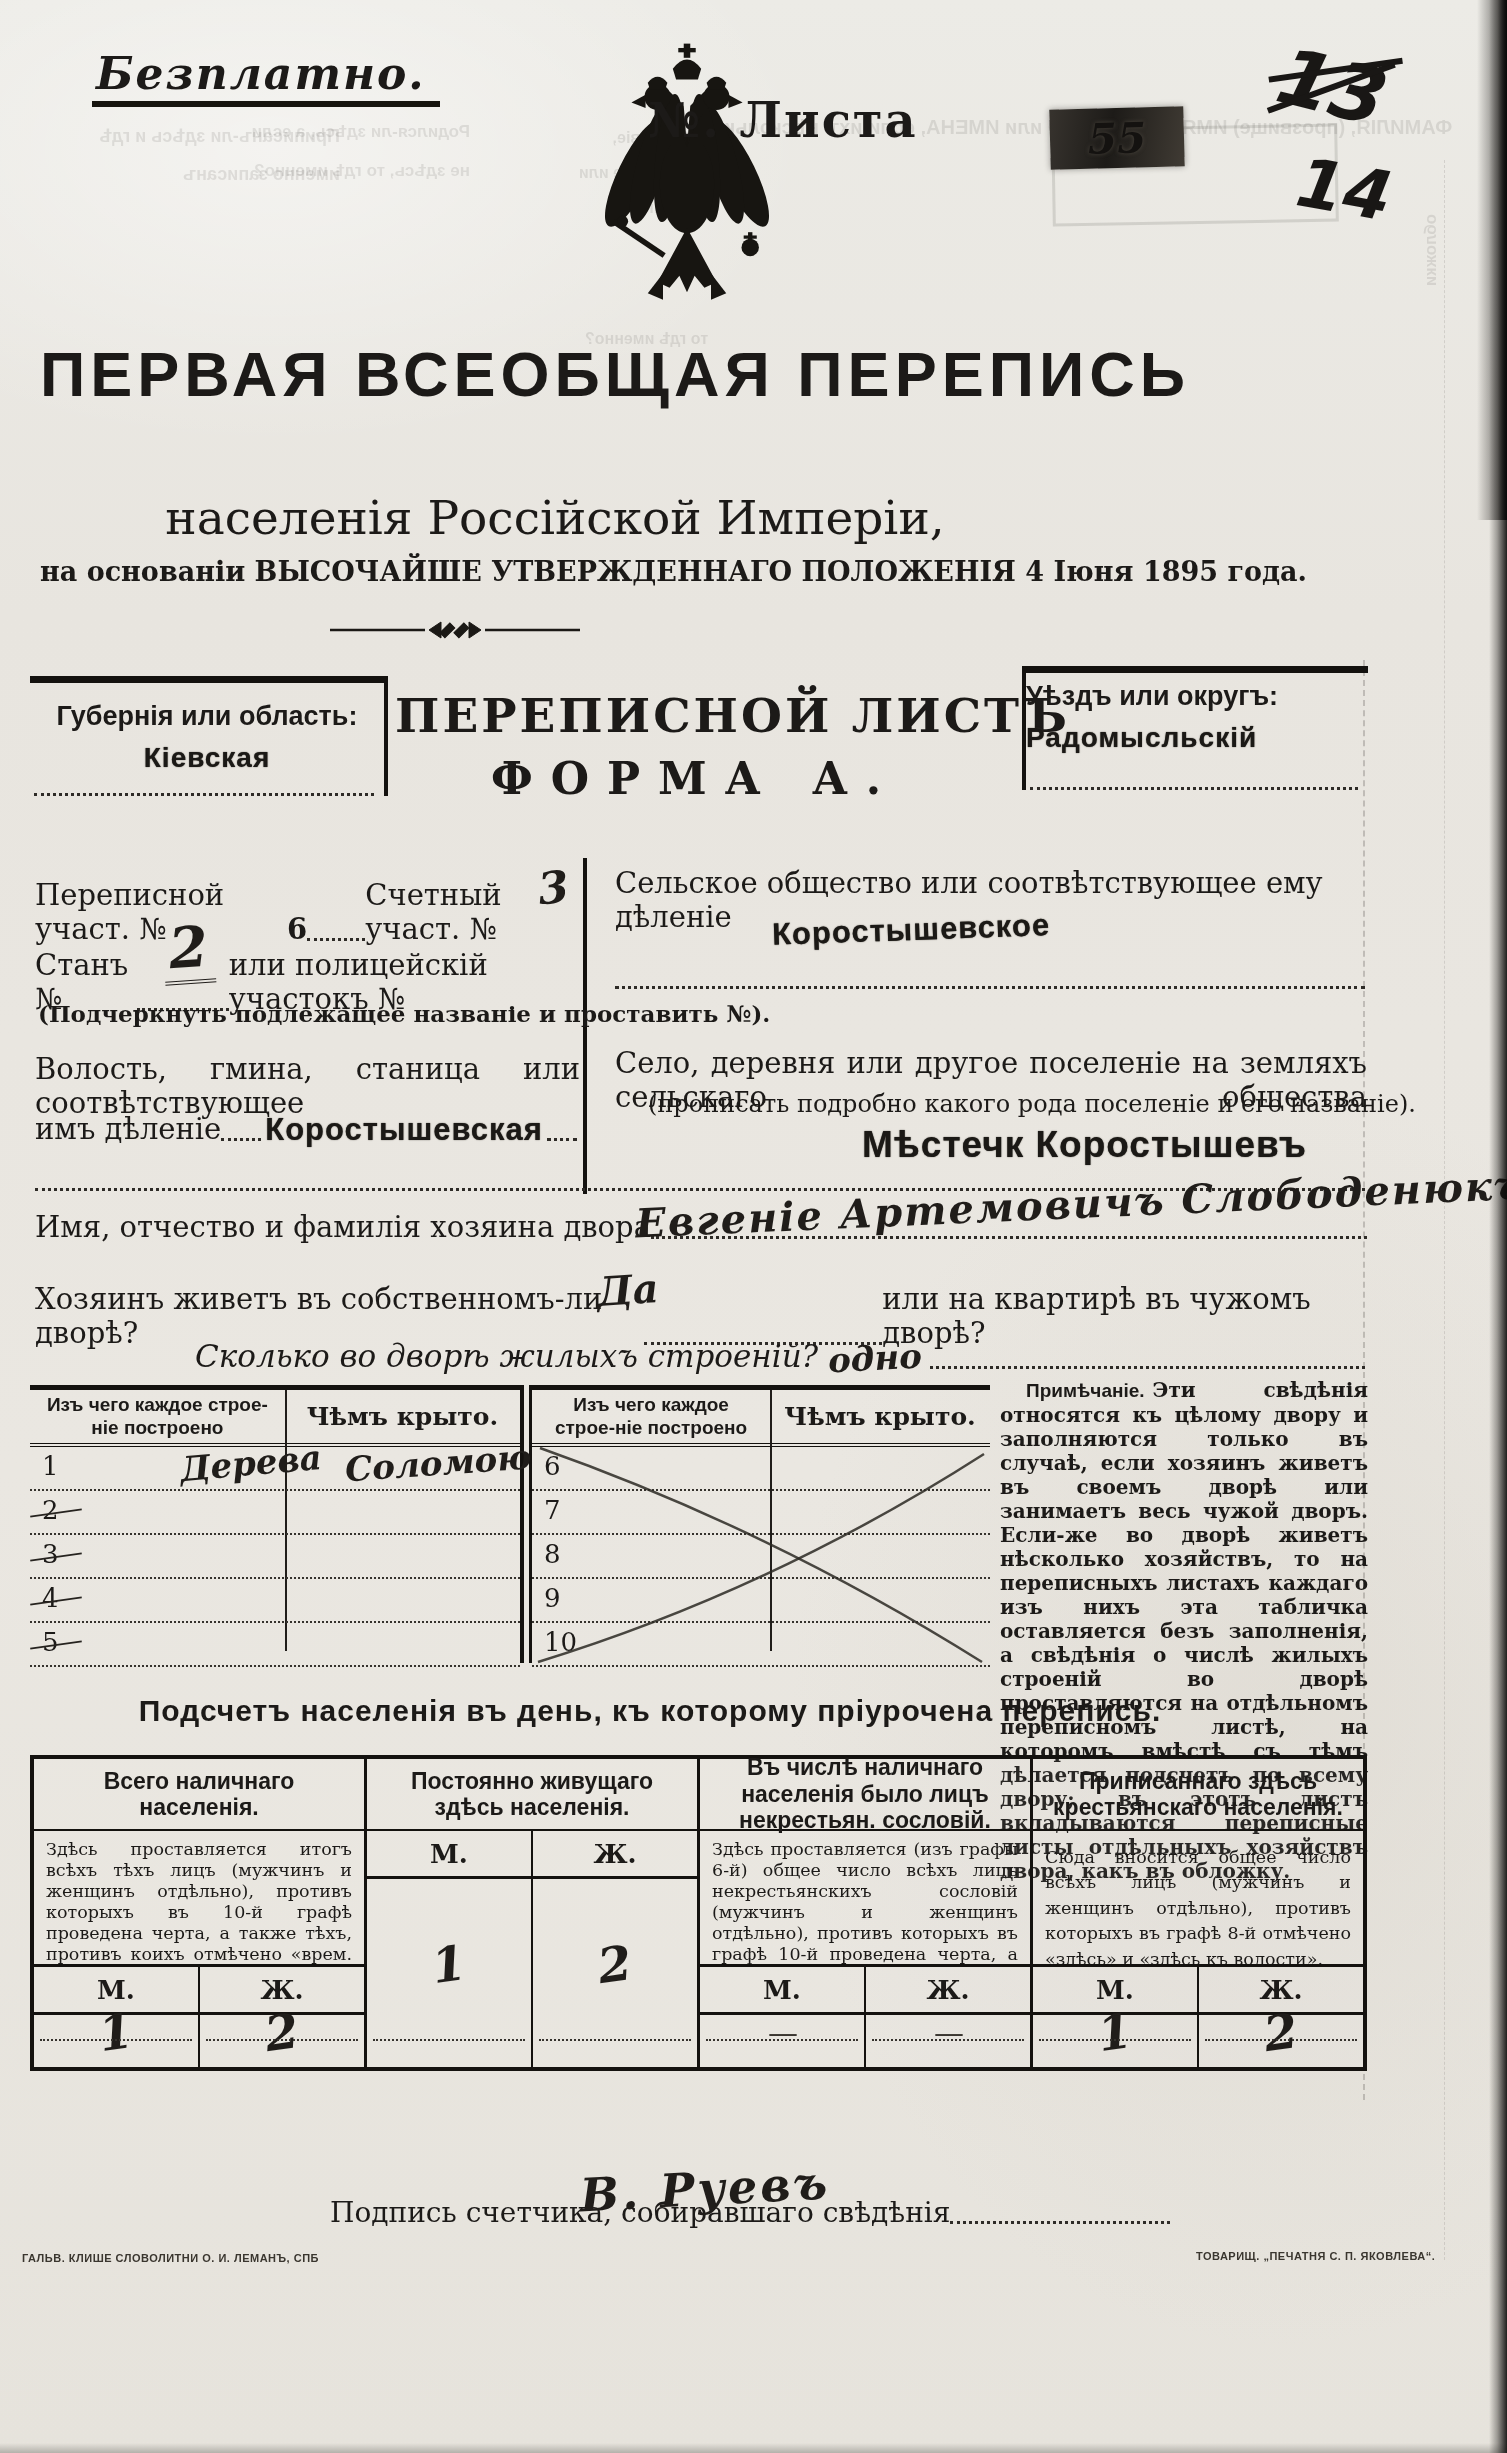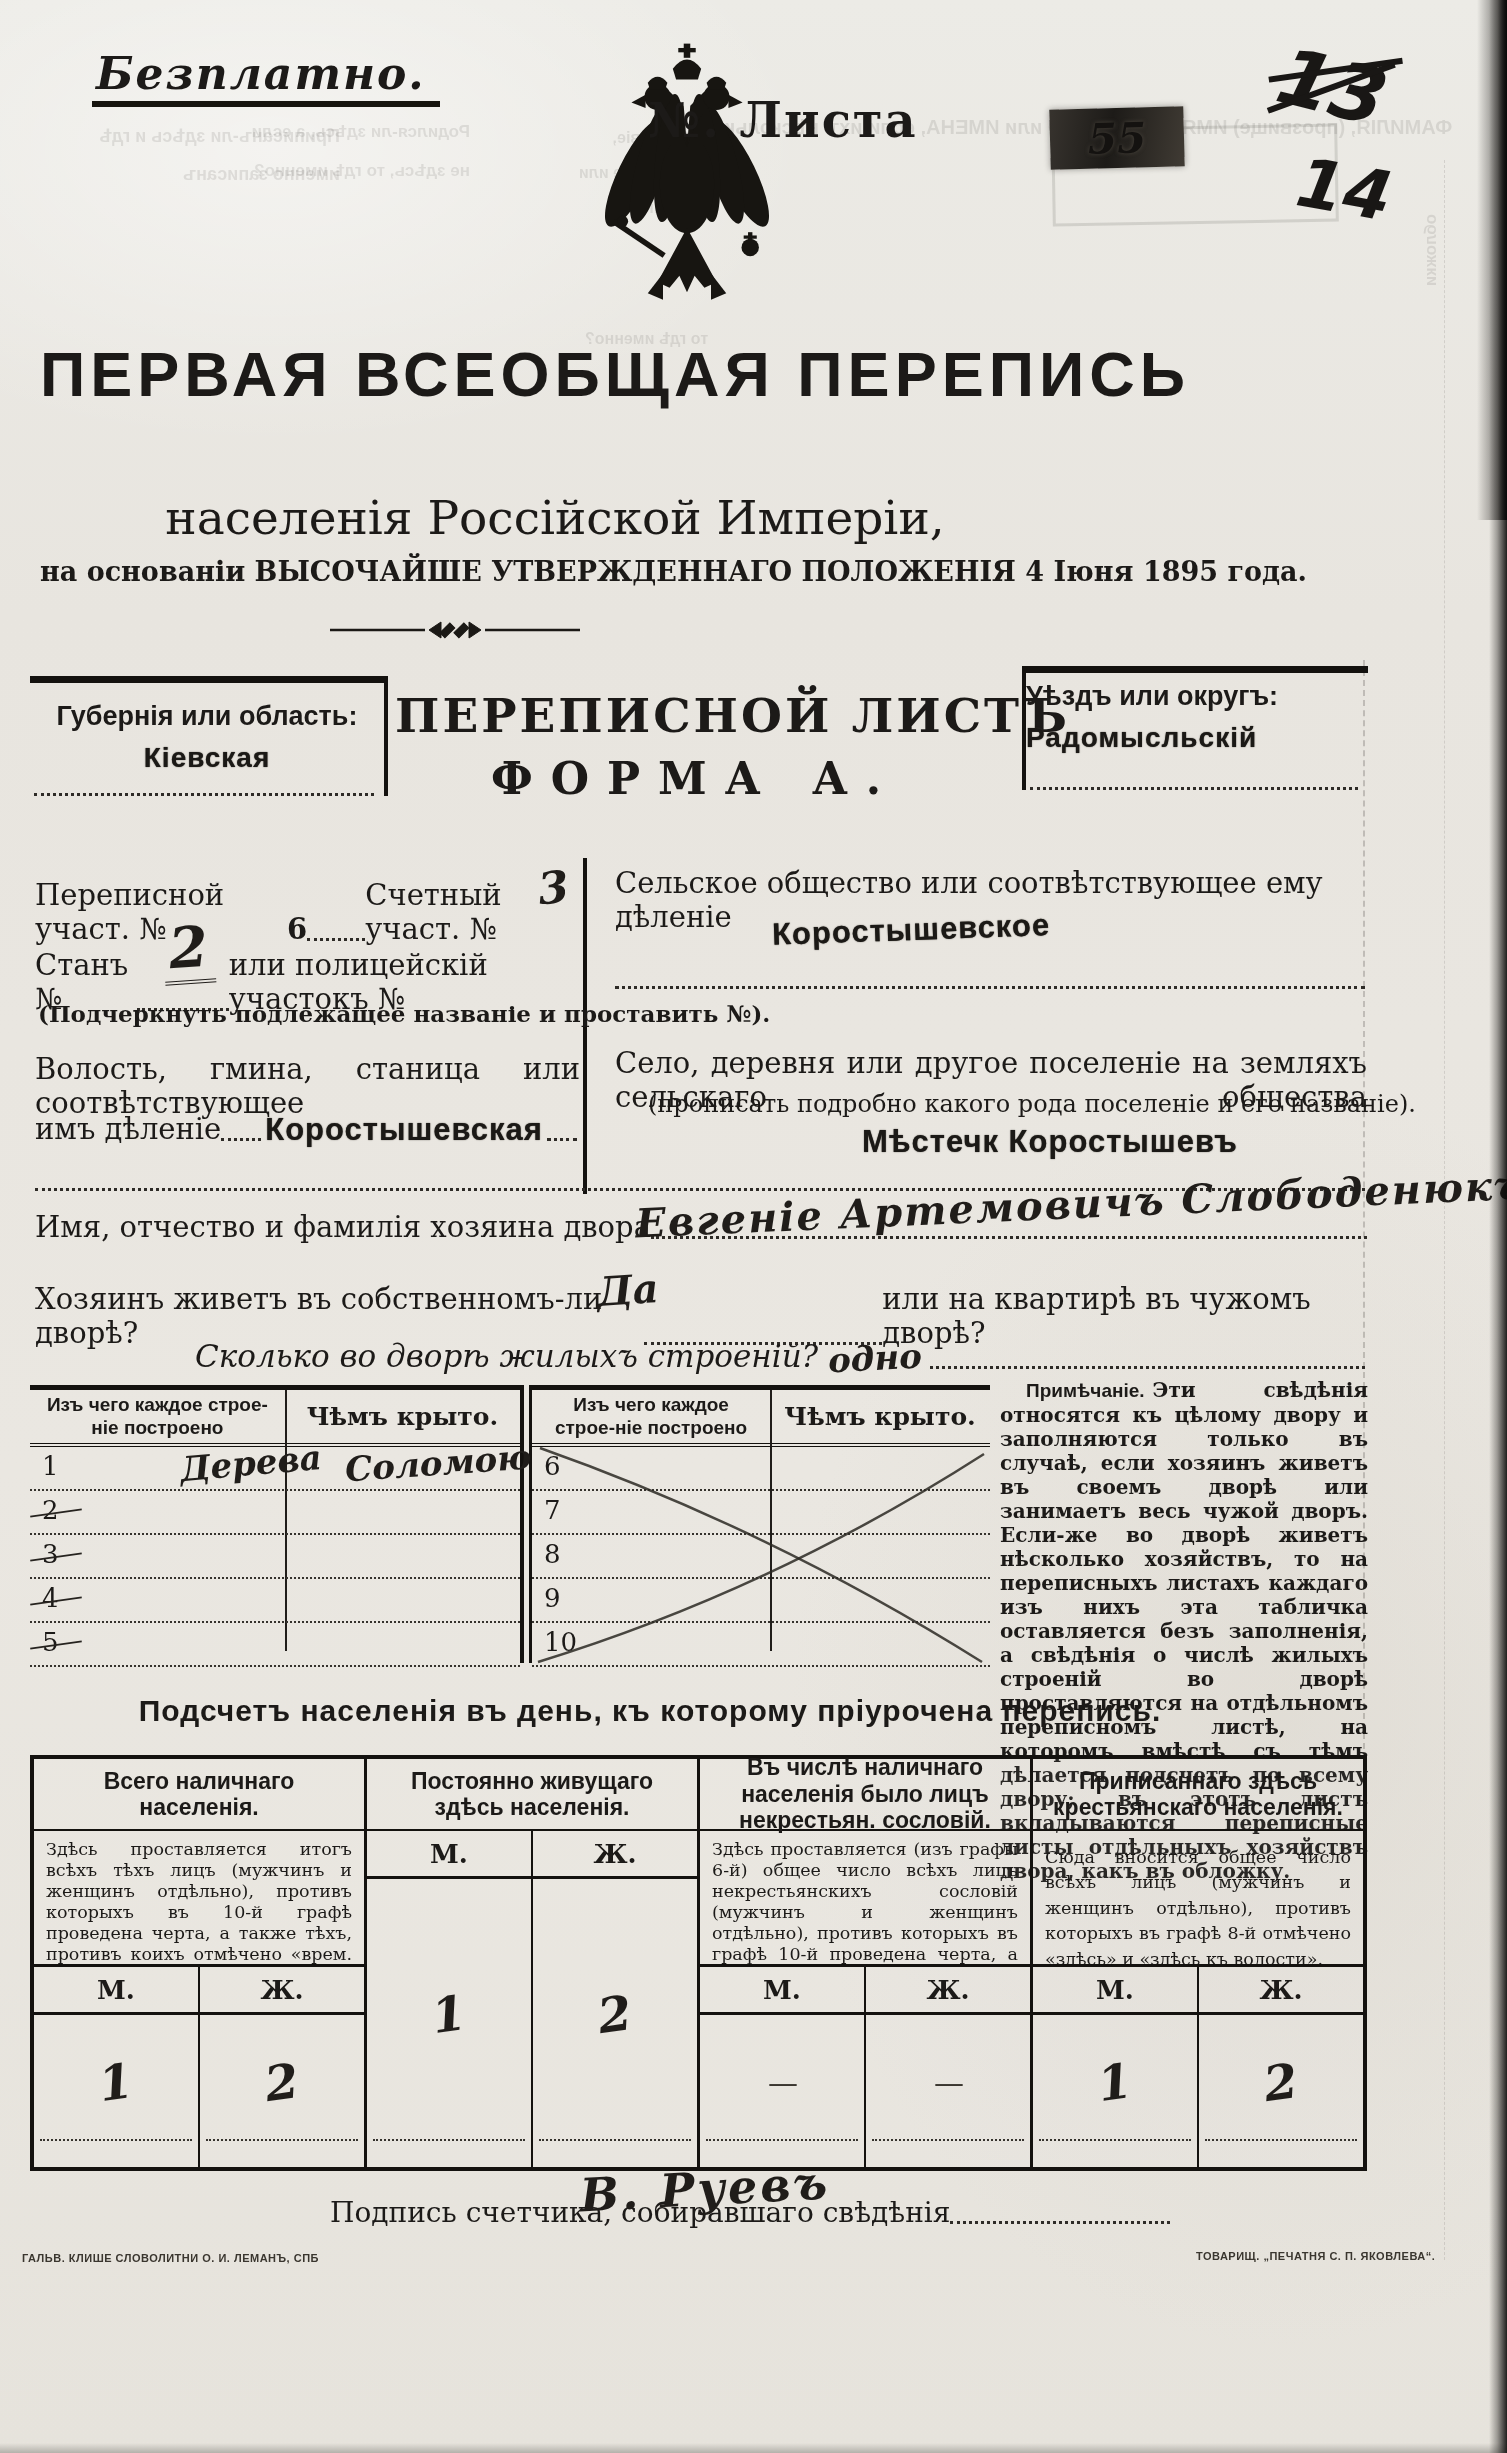--- a/index.html
+++ b/index.html
@@ -57,21 +57,21 @@
   .l1{left:35px;top:878px;width:542px;}
   .l2{left:35px;top:948px;width:542px;}
   .l3{left:38px;top:1000px;font-size:23px;font-weight:bold;}
   .l4{left:35px;top:1052px;width:545px;font-size:29px;text-align:justify;text-align-last:justify;}
   .l5{left:35px;top:1112px;width:542px;}
   .r1{left:615px;top:866px;width:752px;}
   .rstamp1{left:772px;top:912px;font-size:31px;transform:rotate(-2deg);}
   .rdot1{left:615px;top:986px;width:750px;border-bottom:3px dotted #2e2b27;}
   .r2{left:615px;top:1046px;width:752px;font-size:29px;text-align:justify;text-align-last:justify;}
   .r2n{left:648px;top:1090px;font-size:24px;}
-  .rstamp2{left:862px;top:1124px;font-size:31px;}
+  .rstamp2{left:862px;top:1124px;font-size:37px;}
   .rdot2{left:35px;top:1188px;width:1330px;border-bottom:3px dotted #2e2b27;}
   .o1{left:35px;top:1210px;width:1332px;position:relative;}
   .o2{left:35px;top:1282px;width:1332px;position:relative;}
   .o3{left:195px;top:1338px;width:1170px;font-style:italic;font-size:31px;}
   
   .hw{font-family:"DejaVu Serif",serif;font-style:italic;font-weight:bold;color:#201d1a;}
   .hw3{position:absolute;right:8px;top:-16px;font-size:44px;transform:rotate(-6deg);}
   .hw2big{position:absolute;left:128px;top:-34px;font-size:56px;transform:rotate(-4deg);border-bottom:4px double #201d1a;padding:0 6px;}
   .hwname{position:absolute;left:600px;top:-30px;font-size:40px;transform:rotate(-2.5deg);letter-spacing:2px;white-space:nowrap;}
   .hwda{position:absolute;left:562px;top:-16px;font-size:40px;transform:rotate(-4deg);}
@@ -91,21 +91,21 @@
   .crossed .bnum::after{content:"";position:absolute;left:-12px;top:55%;width:52px;border-top:2.5px solid #26231f;transform:rotate(-8deg);}
   .hwbuilt{position:absolute;left:150px;top:-4px;font-size:34px;transform:rotate(-5deg);}
   .hwcov{position:absolute;left:54%;margin-left:50px;top:-4px;font-size:34px;transform:rotate(-4deg);}
   .xover{position:absolute;left:0;top:50px;width:458px;height:228px;pointer-events:none;}
   
   .note{left:1000px;top:1378px;width:368px;font-size:20px;font-weight:bold;line-height:1.2;text-align:justify;}
   .note p{margin:0;text-indent:26px;}
   .nlabel{font-family:"Liberation Sans",sans-serif;font-size:19px;margin-right:8px;}
   
   .tallytitle{left:30px;top:1694px;width:1240px;text-align:center;font-size:30px;font-weight:bold;font-family:"Liberation Sans",sans-serif;letter-spacing:1px;}
-  .tally{left:30px;top:1755px;width:1337px;height:416px;border:4px solid #14120f;box-sizing:border-box;display:flex;background:rgba(255,255,255,.06);}
+  .tally{left:30px;top:1755px;width:1337px;height:316px;border:4px solid #14120f;box-sizing:border-box;display:flex;background:rgba(255,255,255,.06);}
   .tgroup{flex:1 1 0;display:flex;flex-direction:column;box-sizing:border-box;}
   .tgroup + .tgroup{border-left:3px solid #14120f;}
   .th{height:72px;display:flex;align-items:center;justify-content:center;text-align:center;font-family:"Liberation Sans",sans-serif;font-weight:bold;font-size:23px;line-height:1.15;border-bottom:2px solid #14120f;padding:0 10px;box-sizing:border-box;}
   .tex{height:136px;padding:8px 12px 0;font-size:17.5px;line-height:1.2;text-align:justify;border-bottom:3px solid #14120f;box-sizing:border-box;overflow:hidden;}
   .tmzh{height:48px;display:flex;border-bottom:3px solid #14120f;box-sizing:border-box;}
   .tvals{flex:1;display:flex;}
   .half{flex:1;display:flex;align-items:center;justify-content:center;position:relative;}
   .half + .half{border-left:2px solid #14120f;}
   .tmzh .half{font-size:26px;font-weight:bold;}
   .tvals .half::after{content:"";position:absolute;left:6px;right:6px;bottom:26px;border-bottom:2.5px dotted #35322d;}

